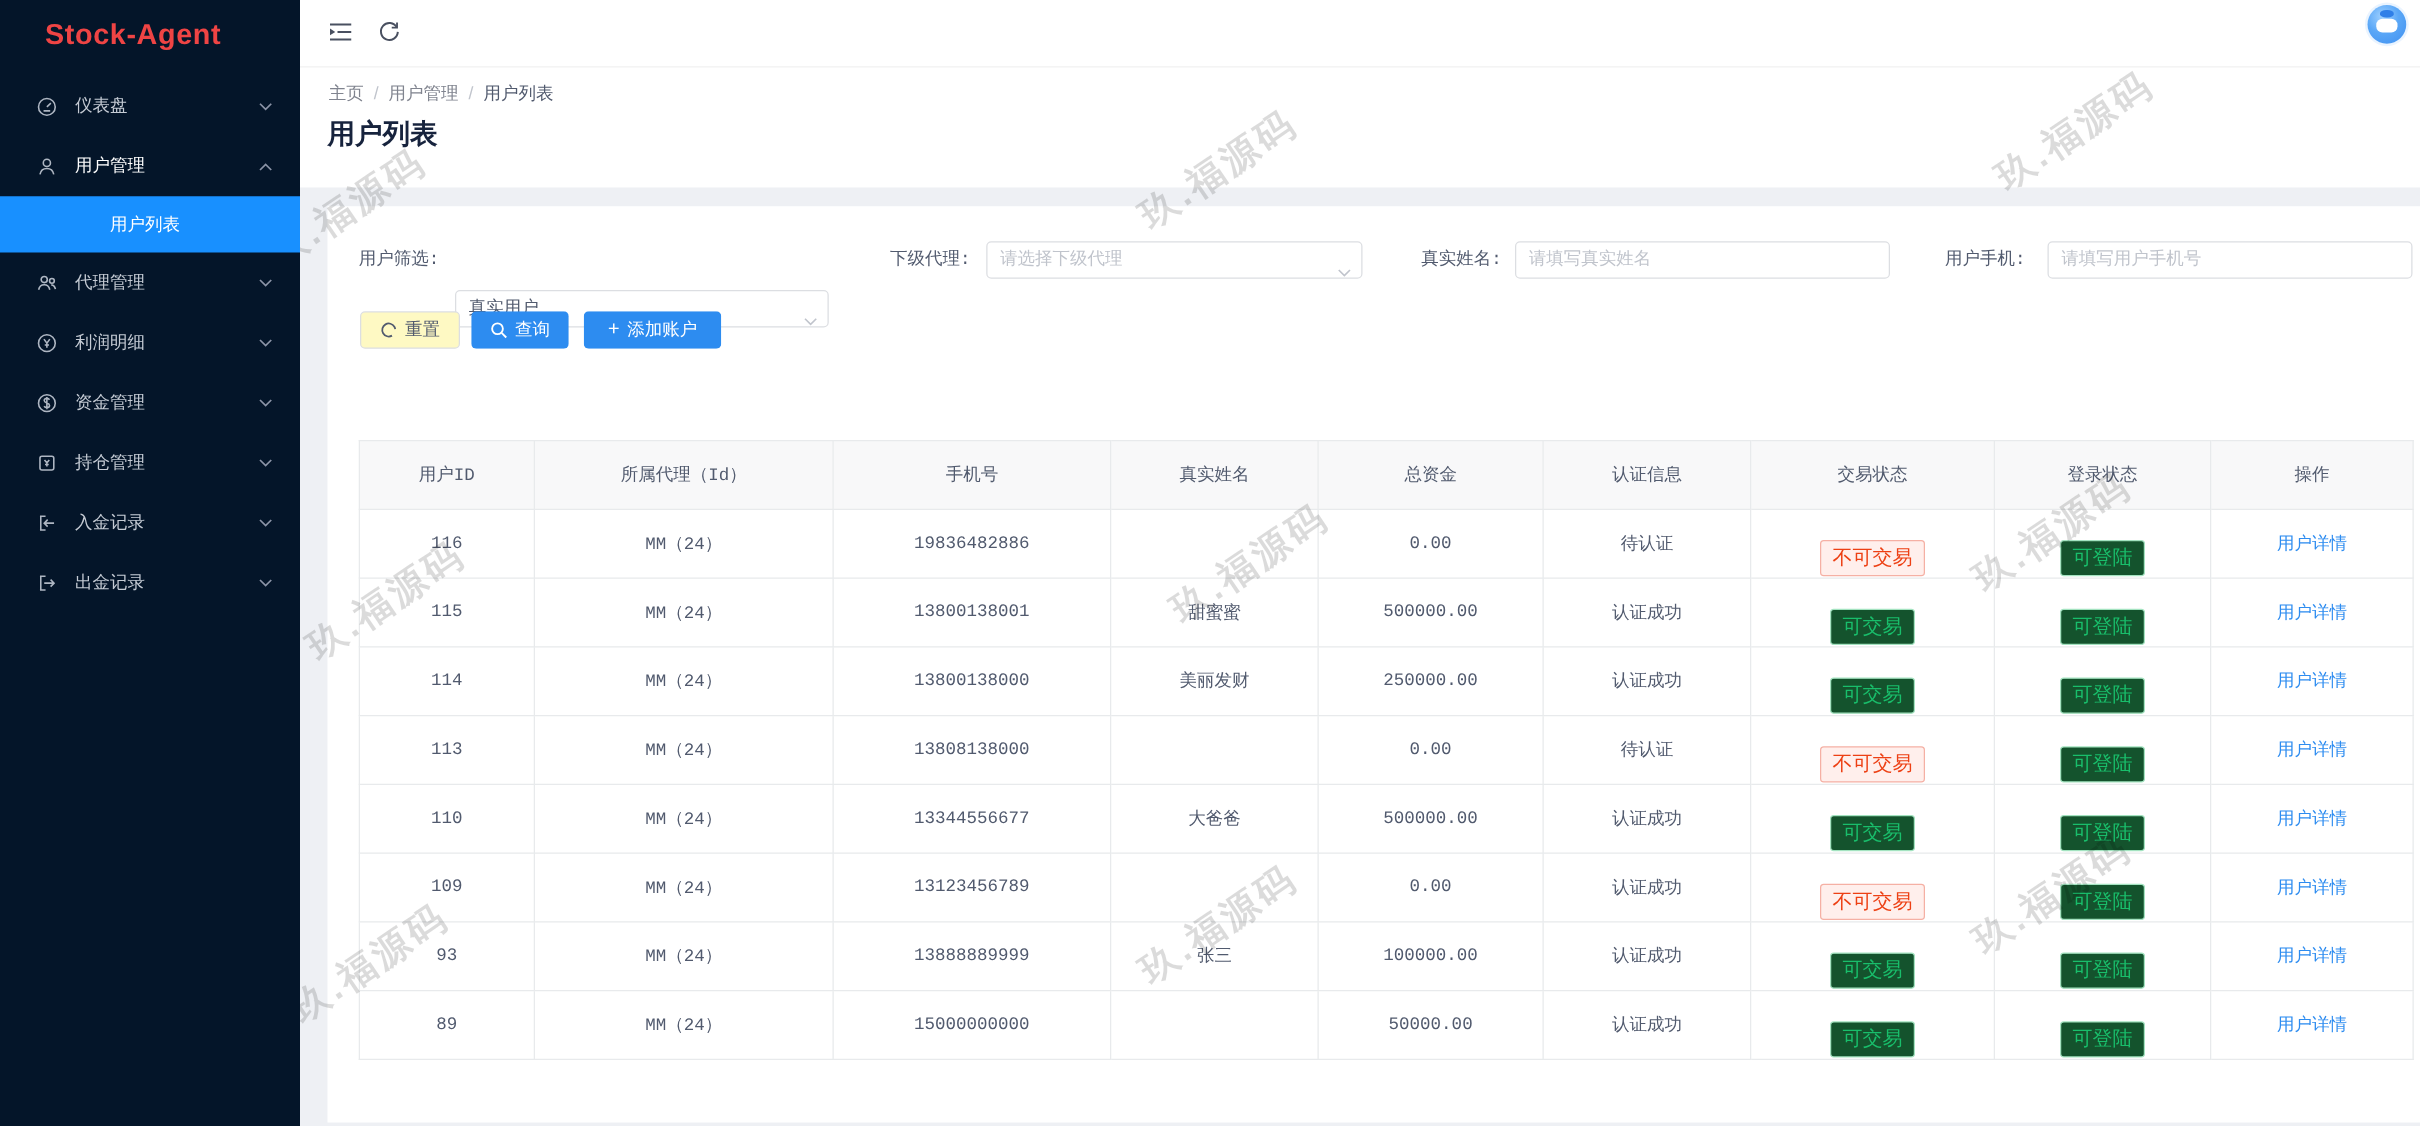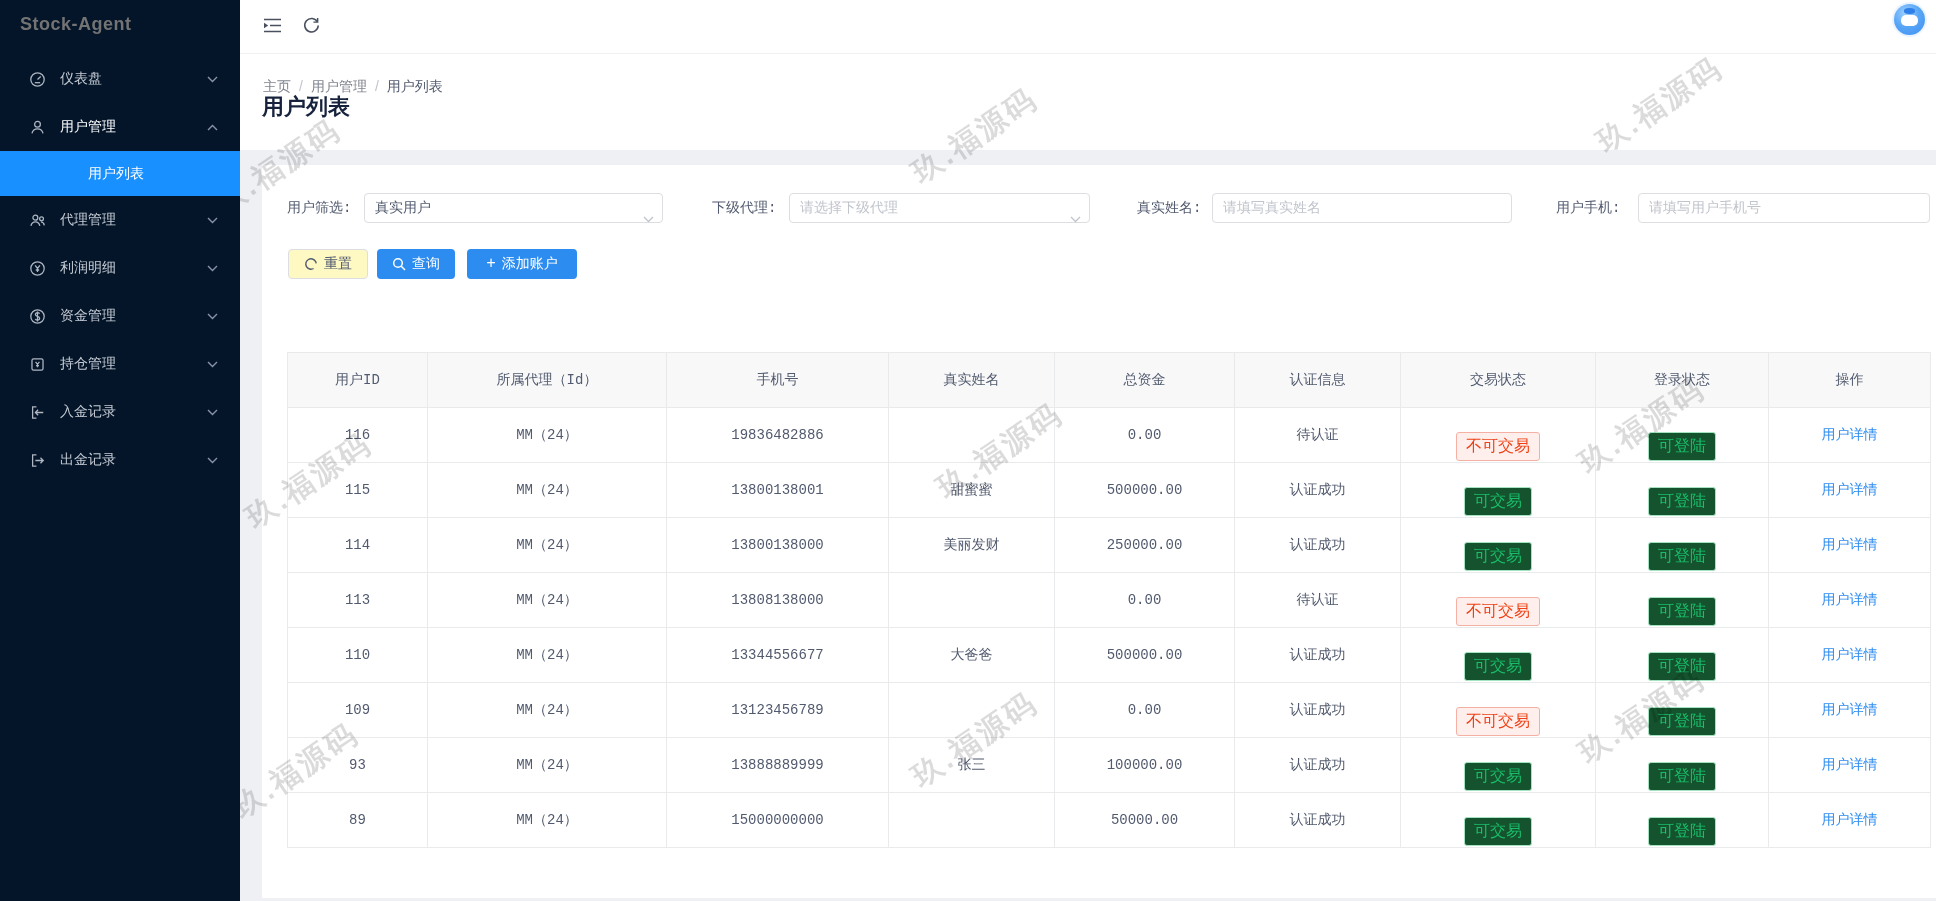--- a/index.html
+++ b/index.html
@@ -1,61 +1,61 @@
 <!DOCTYPE html>
 <html><head>
 <meta charset="utf-8">
 <style>
   * { margin:0; padding:0; box-sizing:border-box; }
   html,body { width:1936px; height:901px; overflow:hidden;
     font-family:"Liberation Sans","DejaVu Sans",sans-serif; background:#fff; color:#515a6e; }
 
   
   .sidebar { position:absolute; left:0; top:0; width:240px; height:901px; background:#041529; z-index:20; }
-  .logo { padding:14px 0 0 20px; font-size:18px; font-weight:bold; color:#737373; letter-spacing:.5px; }
+  .logo { padding:14px 0 0 36px; font-size:23px; font-weight:bold; color:#ef4444; letter-spacing:.5px; }
   .menu { margin-top:20px; }
   .menu-item { position:relative; height:48px; display:flex; align-items:center; padding-left:28px; cursor:pointer; }
   .menu-item .mi-icon { width:18px; height:18px; display:inline-flex; align-items:center; justify-content:center; color:#aeb6c2; }
   .menu-item .mi-label { margin-left:14px; font-size:14px; color:#c5cbd4; }
   .menu-item.parent-active .mi-label { color:#ffffff; }
   .menu-item .mi-caret { position:absolute; right:22px; color:#8b93a6; display:flex; }
   .submenu-item { height:45px; display:flex; align-items:center; padding-left:88px; font-size:14px; color:#c5cbd4; cursor:pointer; }
   .submenu-item.active { background:#1890ff; color:#ffffff; }
 
   
   .header-zone { position:absolute; left:240px; top:0; right:0; height:150px; background:#fff; }
   .topbar { position:relative; height:54px; border-bottom:1px solid #f1f1f1; }
   .tb-icon { position:absolute; top:17px; color:#495060; cursor:pointer; }
   .tb-collapse { left:22px; }
   .tb-refresh { left:62px; top:16px; }
   .avatar { position:absolute; right:11px; top:4px; width:31px; height:31px; border-radius:50%;
     background:radial-gradient(circle at 38% 30%, #9ed0ff 0%, #5aa7f7 45%, #3e8ff0 100%);
     overflow:hidden; cursor:pointer; box-shadow:0 0 0 2px #eaf4ff; }
   .avatar::before { content:""; position:absolute; left:7px; top:11px; width:17px; height:11px; background:#ffffff; border-radius:5px; }
   .avatar::after { content:""; position:absolute; left:10px; top:4px; width:11px; height:6px; background:#2f7fe8; border-radius:45%; }
-  .breadcrumb { position:absolute; left:23px; top:78px; font-size:14px; color:#80848f; display:flex; gap:8px; }
+  .breadcrumb { position:absolute; left:23px; top:66px; font-size:14px; color:#80848f; display:flex; gap:8px; }
   .breadcrumb .sep { color:#c0c4cc; }
   .breadcrumb .crumb { cursor:pointer; }
   .breadcrumb .current { color:#515a6e; }
   .page-title { position:absolute; left:22px; top:92px; font-size:22px; font-weight:bold; color:#17233d; }
 
   
   .main { position:absolute; left:240px; top:150px; right:0; bottom:0; background:#eef0f4; }
   .card { position:absolute; left:22px; top:15px; right:0; bottom:3px; background:#ffffff;font-family:Liberation Mono, monospace; }
 
   
   .f-label { position:absolute; top:28px; height:30px; line-height:30px; font-size:14px; color:#515a6e; }
   .f-box { position:absolute; top:28px; height:30px; border:1px solid #dcdee2; border-radius:4px; background:#fff;
     font-size:14px; line-height:28px; padding:0 26px 0 10px; color:#515a6e; cursor:pointer; }
   .f-box .ph { color:#c0c4cc; }
   .f-box .dd { position:absolute; right:8px; top:11px; color:#c0c4cc; }
   input.f-input { position:absolute; top:28px; height:30px; border:1px solid #dcdee2; border-radius:4px;
     font-size:14px; padding:0 10px; color:#515a6e; outline:none; font-family:inherit; }
   input.f-input::placeholder { color:#c0c4cc; }
-  .lb1{left:25px;} .sel1{left:102px;width:299px;}
+  .lb1{left:25px;} .sel1{left:102px;width:299px;margin-top:39px;}
   .lb2{left:450px;} .sel2{left:527px;width:301px;}
   .lb3{left:875px;} .in3{left:950px;width:300px;}
   .lb4{left:1294px;} .in4{left:1376px;width:292px;}
 
   
   .btn { position:absolute; top:84px; height:30px; border-radius:4px; font-size:14px; display:flex; align-items:center;
     justify-content:center; gap:6px; cursor:pointer; border:1px solid transparent; }
   .btn-reset { left:26px; width:80px; background:#fef9c3; border-color:#dcdee2; color:#515a6e; }
   .btn-blue { background:#2d8cf0; color:#fff; }
   .btn-search { left:115px; width:78px; }

